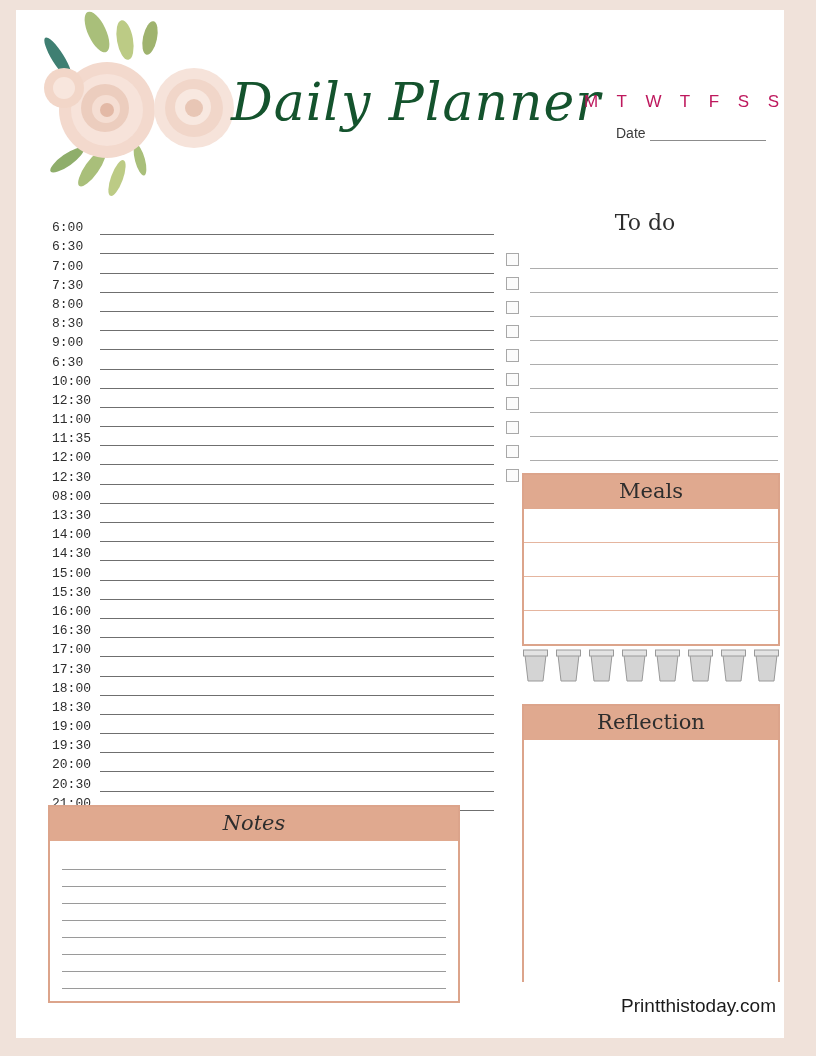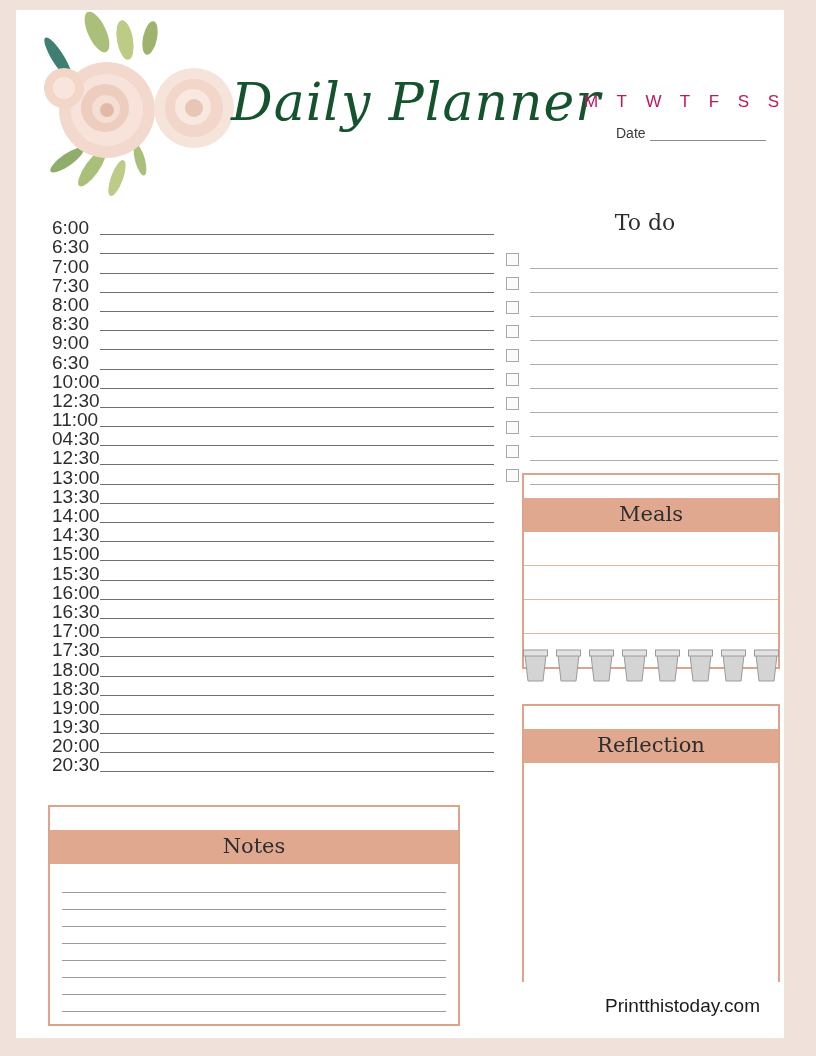--- a/index.html
+++ b/index.html
@@ -84,49 +84,49 @@
     top: 206px;
     width: 442px;
   }
   .slot {
     display: flex;
     align-items: flex-end;
     height: 19.2px;
   }
   .slot-time {
     width: 48px;
-    font-size: 19px;
+    font-size: 13px;
     color: #2d2d2d;
     text-align: left;
     line-height: 15px;
-    font-family: Liberation Sans, sans-serif;
+    font-family: Liberation Mono, monospace;
   }
   .slot-line {
     flex: 1;
     border-bottom: 1px solid #6f6f6f;
     height: 15px;
   }
 
   
   .notes {
     position: absolute;
     left: 32px;
     top: 795px;
     width: 412px;
     border: 2px solid #dca48b;
     box-sizing: border-box;
+    font-style: italic;
   }
   .box-head {
     background: #e0a98f;
     text-align: center;
     font-family: "DejaVu Serif", serif;
     font-size: 21px;
     color: #2d2d2d;
     padding: 4px 0 6px 0;
-    margin-top: 23px;
   }
   .notes-body {
     padding: 12px 12px 12px 12px;
   }
   .notes-line {
     border-bottom: 1px solid #9a9a9a;
     height: 16px;
   }
 
   
@@ -212,21 +212,21 @@
     background: #fff;
   }
 
   
   .footer {
     position: absolute;
     left: 0;
     top: 985px;
     width: 768px;
     text-align: right;
-    padding-right: 24px;
+    padding-right: 8px;
     box-sizing: border-box;
     font-size: 19px;
     color: #1b1b1b;
     font-family: "Liberation Sans", sans-serif;
   }
 </style>
 </head>
 <body>
 
 <div class="page">
@@ -308,29 +308,33 @@
       </div>
       <div class="slot">
         <div class="slot-time">12:30</div>
         <div class="slot-line"></div>
       </div>
       <div class="slot">
         <div class="slot-time">11:00</div>
         <div class="slot-line"></div>
       </div>
       <div class="slot">
-        <div class="slot-time">04:30</div>
+        <div class="slot-time">11:35</div>
+        <div class="slot-line"></div>
+      </div>
+      <div class="slot">
+        <div class="slot-time">12:00</div>
         <div class="slot-line"></div>
       </div>
       <div class="slot">
         <div class="slot-time">12:30</div>
         <div class="slot-line"></div>
       </div>
       <div class="slot">
-        <div class="slot-time">13:00</div>
+        <div class="slot-time">08:00</div>
         <div class="slot-line"></div>
       </div>
       <div class="slot">
         <div class="slot-time">13:30</div>
         <div class="slot-line"></div>
       </div>
       <div class="slot">
         <div class="slot-time">14:00</div>
         <div class="slot-line"></div>
       </div>
@@ -377,20 +381,24 @@
       <div class="slot">
         <div class="slot-time">19:30</div>
         <div class="slot-line"></div>
       </div>
       <div class="slot">
         <div class="slot-time">20:00</div>
         <div class="slot-line"></div>
       </div>
       <div class="slot">
         <div class="slot-time">20:30</div>
+        <div class="slot-line"></div>
+      </div>
+      <div class="slot">
+        <div class="slot-time">21:00</div>
         <div class="slot-line"></div>
       </div>
     </div>
 
   <div class="notes">
     <div class="box-head">Notes</div>
     <div class="notes-body" id="notes-body">
         <div class="notes-line"></div>
         <div class="notes-line"></div>
         <div class="notes-line"></div>

